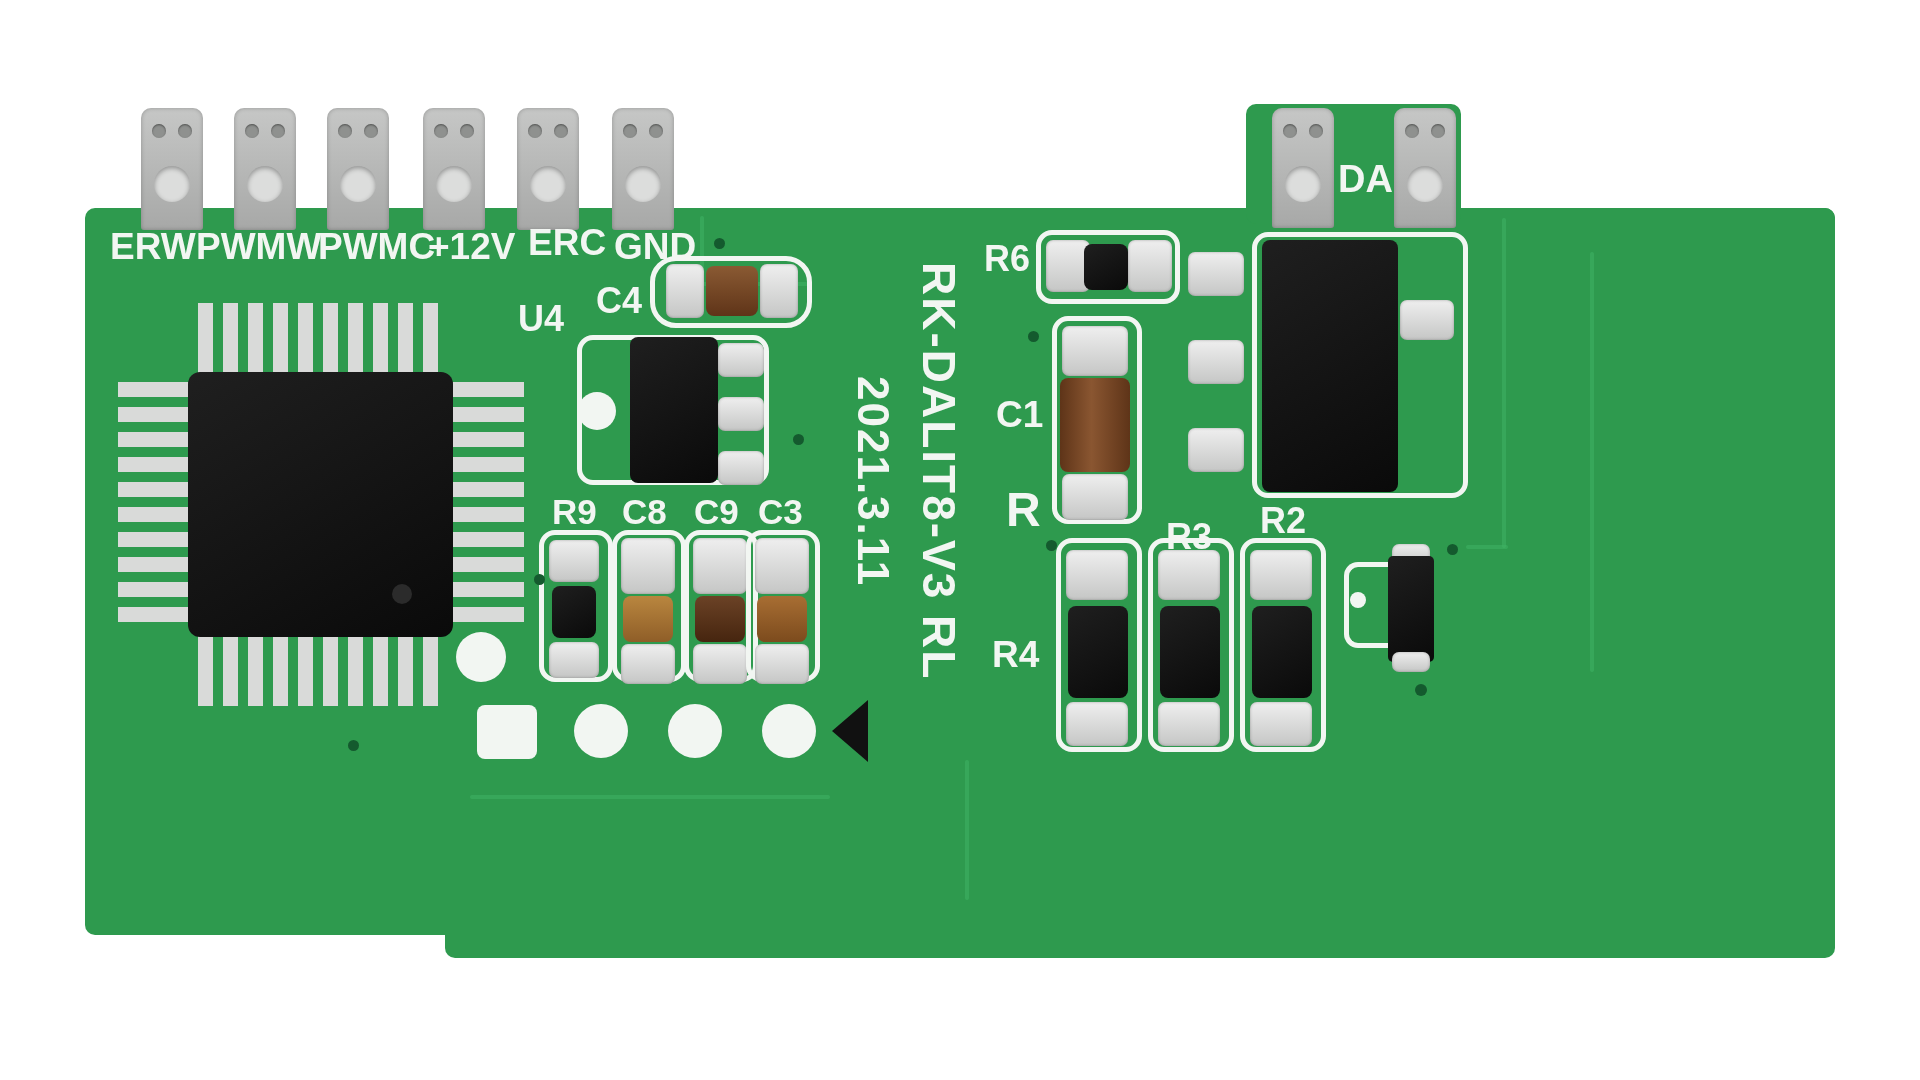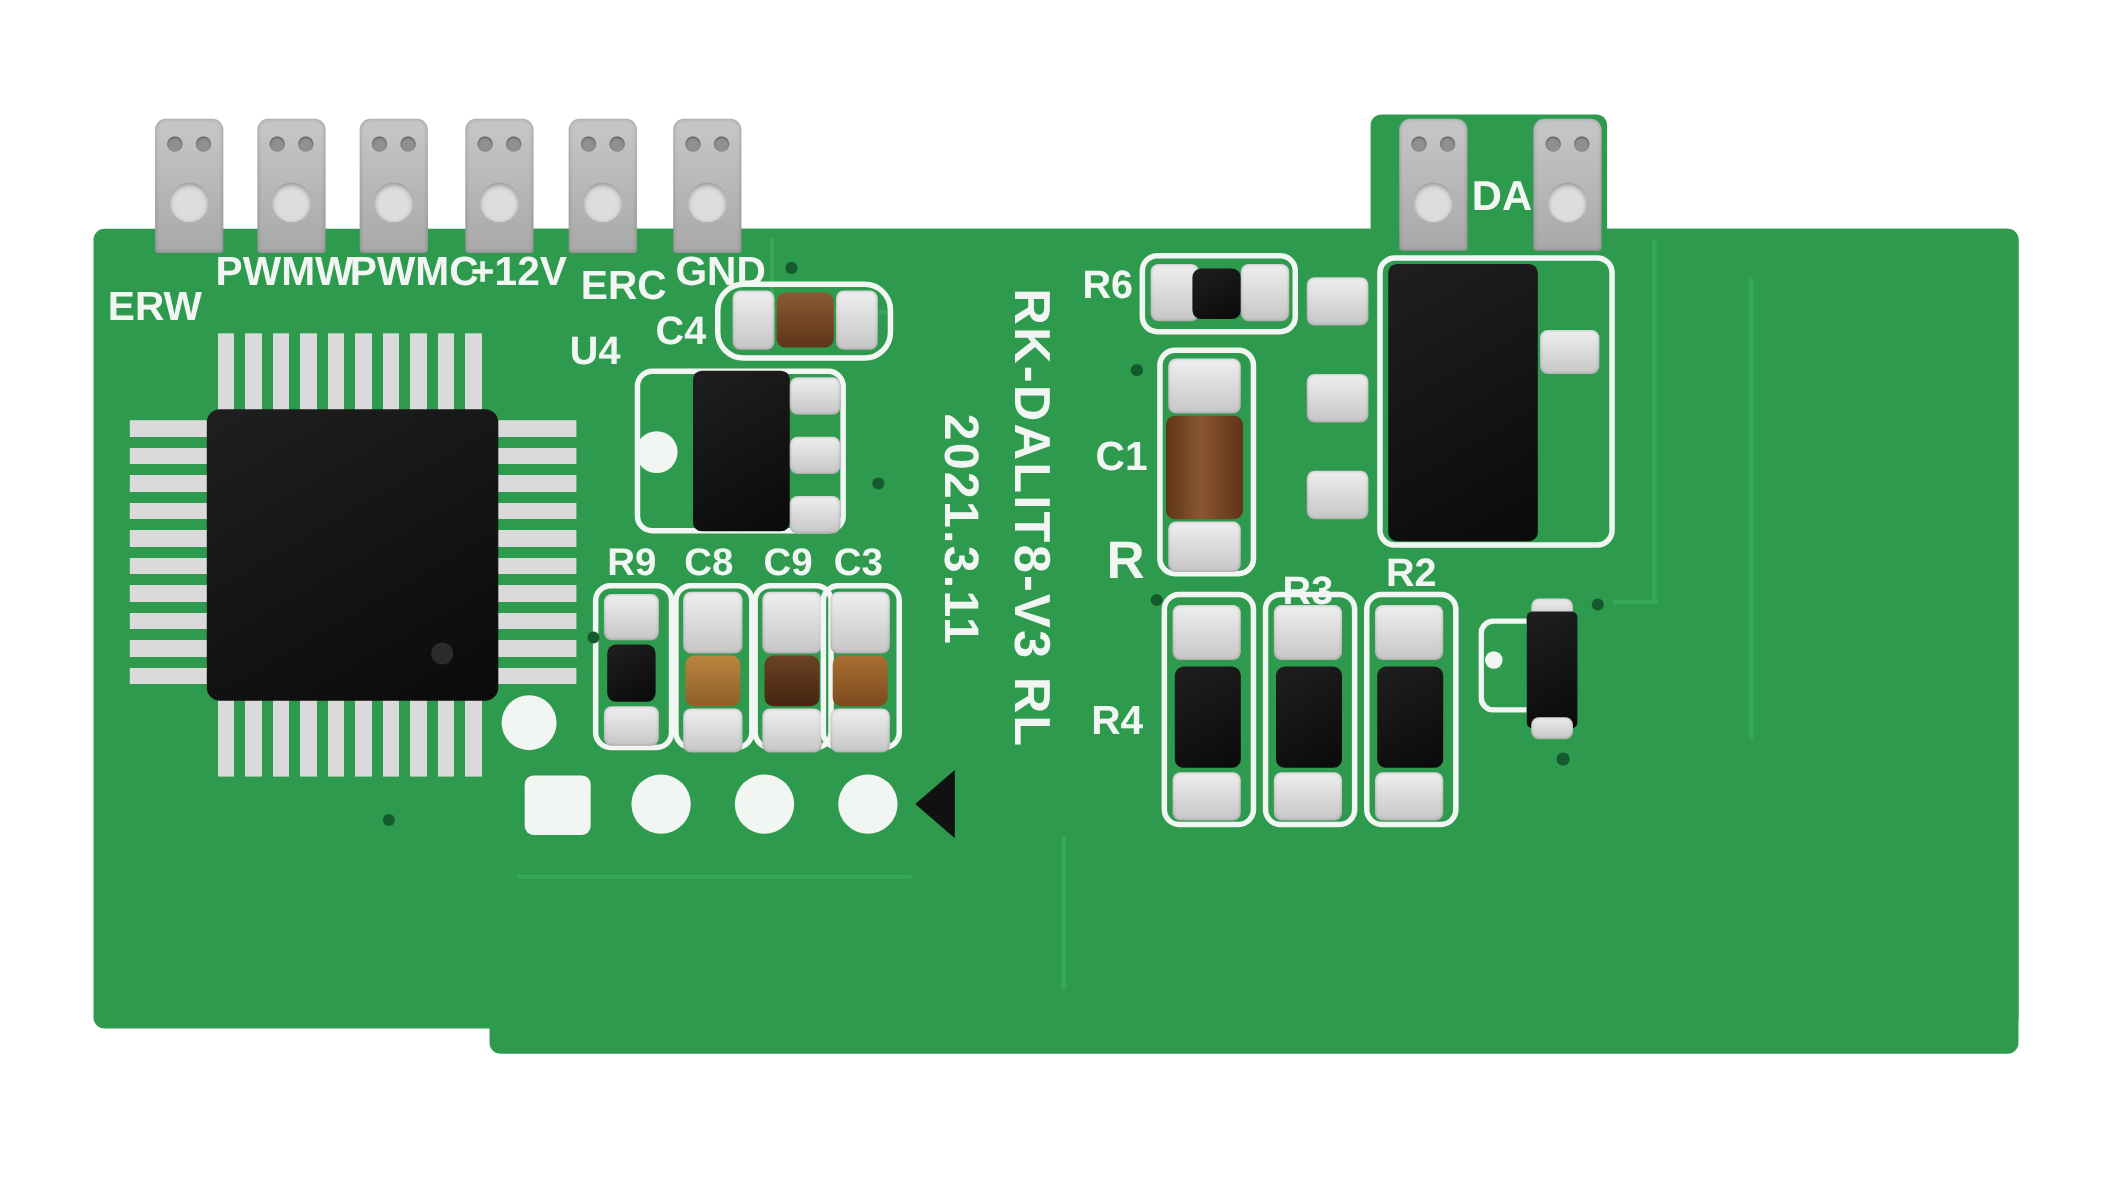--- a/index.html
+++ b/index.html
@@ -69,25 +69,25 @@
 
   <div class="abs tab" style="left:1272px;top:108px;width:62px;height:120px;"></div>
   <div class="abs tab" style="left:1394px;top:108px;width:62px;height:120px;"></div>
   <div class="abs hole-sm" style="left:1283px;top:124px;width:14px;height:14px;"></div>
   <div class="abs hole-sm" style="left:1309px;top:124px;width:14px;height:14px;"></div>
   <div class="abs hole-lg" style="left:1285px;top:166px;width:36px;height:36px;"></div>
   <div class="abs hole-sm" style="left:1405px;top:124px;width:14px;height:14px;"></div>
   <div class="abs hole-sm" style="left:1431px;top:124px;width:14px;height:14px;"></div>
   <div class="abs hole-lg" style="left:1407px;top:166px;width:36px;height:36px;"></div>
 
-  <span class="abs silk" style="left:98px;top:226px;font-size:37px;margin-top:32px;">ERW</span>
+  <span class="abs silk" style="left:110px;top:226px;font-size:37px;">ERW</span>
   <span class="abs silk" style="left:196px;top:226px;font-size:37px;">PWMW</span>
   <span class="abs silk" style="left:318px;top:226px;font-size:37px;">PWMC</span>
   <span class="abs silk" style="left:428px;top:226px;font-size:37px;">+12V</span>
-  <span class="abs silk" style="left:528px;top:239px;font-size:37px;">ERC</span>
+  <span class="abs silk" style="left:528px;top:222px;font-size:37px;">ERC</span>
   <span class="abs silk" style="left:614px;top:226px;font-size:37px;">GND</span>
   <span class="abs silk" style="left:1338px;top:158px;font-size:38px;">DA</span>
 
   <div class="abs leads-h" style="left:198px;top:303px;width:246px;height:72px;"></div>
   <div class="abs leads-h" style="left:198px;top:634px;width:246px;height:72px;"></div>
   <div class="abs leads-v" style="left:118px;top:382px;width:72px;height:246px;"></div>
   <div class="abs leads-v" style="left:452px;top:382px;width:72px;height:246px;"></div>
   <div class="abs chip" style="left:188px;top:372px;width:265px;height:265px;border-radius:12px;"></div>
   <div class="abs" style="left:392px;top:584px;width:20px;height:20px;border-radius:50%;background:#2b2b2b;"></div>
 

